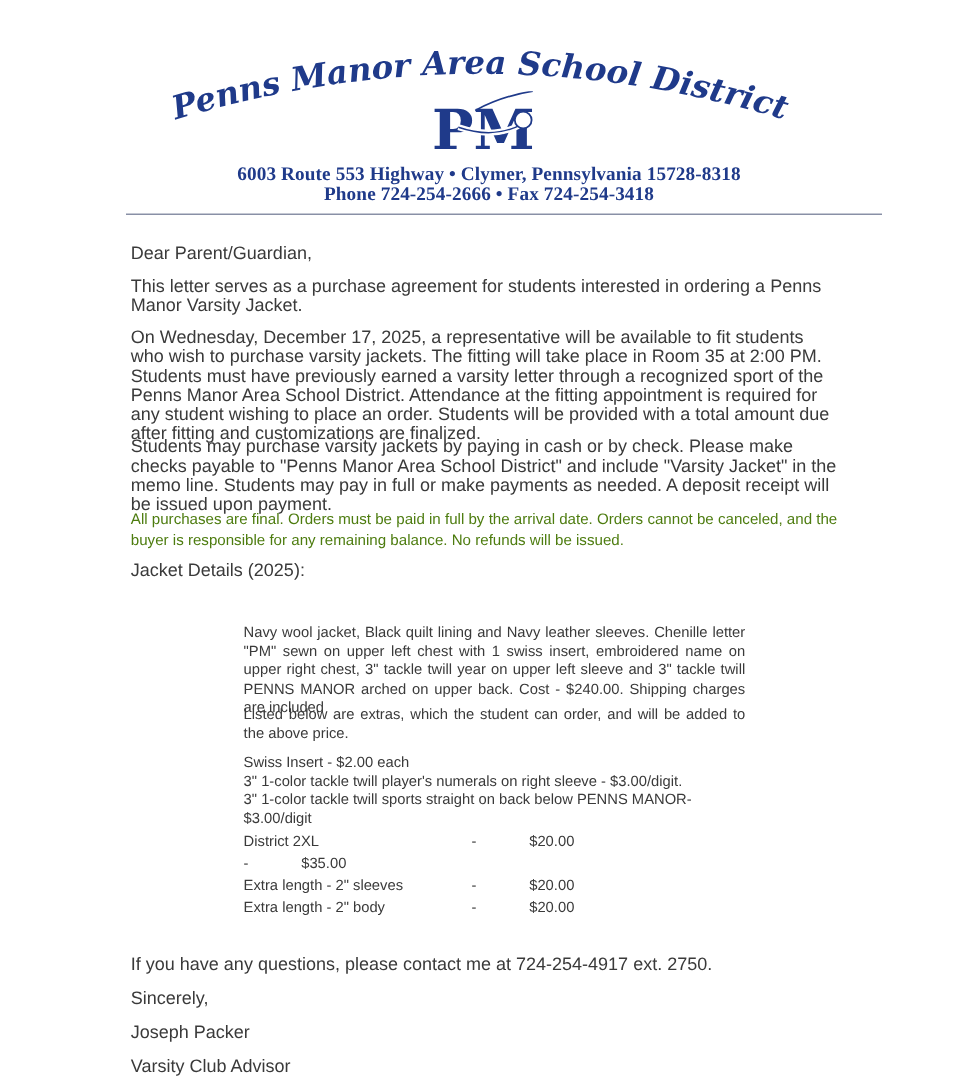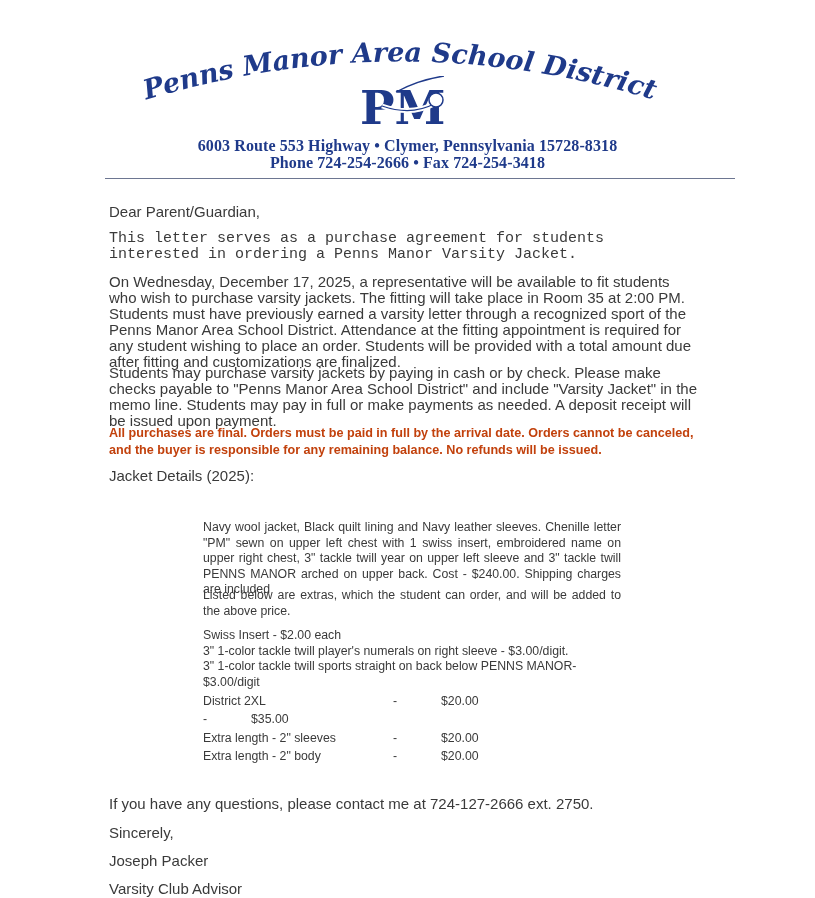--- a/index.html
+++ b/index.html
@@ -21,21 +21,21 @@
     }
     .addr1 { top: 137px; }
     .addr2 { top: 154px; }
     .rule {
       position: absolute; left: 105px; top: 178px; width: 630px; height: 1px; background: #6d7691;
     }
     .body-text {
       position: absolute; left: 109px; width: 590px;
       font-size: 15px; line-height: 16px; color: #3a3a3a;
     }
-    .bold { font-weight: bold; color: #c2410c; }
+    .bold { font-weight: normal; color: #4d7c0f; }
     .indent { position: absolute; left: 203px; width: 418px; font-size: 12.3px; line-height: 15.5px; color: #3a3a3a; }
     .justify { text-align: justify; text-align-last: left; }
     .extra-row { display: flex; height: 18.5px; align-items: center; }
     .extra-row .item { width: 190px; }
     .extra-row .dash { width: 48px; }
     .extra-row .price { width: 80px; }
   </style>
 </head>
 <body>
 
@@ -56,21 +56,21 @@
     <path d="M 40 16 Q 62 4 88 0" stroke="#1f3a8a" stroke-width="1.4" fill="none"></path>
     <circle cx="80" cy="24" r="7" fill="#ffffff" stroke="#1f3a8a" stroke-width="1.5"></circle>
   </svg>
 
   <div class="addr addr1">6003 Route 553 Highway • Clymer, Pennsylvania 15728-8318</div>
   <div class="addr addr2">Phone 724-254-2666 • Fax 724-254-3418</div>
   <div class="rule"></div>
 </div>
 
 <div class="body-text" style="top:204px;">Dear Parent/Guardian,</div>
-<div class="body-text" style="top:231px;font-family:Liberation Mono, monospace;">This letter serves as a purchase agreement for students interested in ordering a Penns Manor Varsity Jacket.</div>
+<div class="body-text" style="top:231px;">This letter serves as a purchase agreement for students interested in ordering a Penns Manor Varsity Jacket.</div>
 <div class="body-text" style="top:274px;">On Wednesday, December 17, 2025, a representative will be available to fit students who wish to purchase varsity jackets. The fitting will take place in Room 35 at 2:00 PM. Students must have previously earned a varsity letter through a recognized sport of the Penns Manor Area School District. Attendance at the fitting appointment is required for any student wishing to place an order. Students will be provided with a total amount due after fitting and customizations are finalized.</div>
 <div class="body-text" style="top:365px;">Students may purchase varsity jackets by paying in cash or by check. Please make checks payable to "Penns Manor Area School District" and include "Varsity Jacket" in the memo line. Students may pay in full or make payments as needed. A deposit receipt will be issued upon payment.</div>
 <div class="body-text bold" style="top:425px; font-size:12.6px; line-height:17px;">All purchases are final. Orders must be paid in full by the arrival date. Orders cannot be canceled, and the buyer is responsible for any remaining balance. No refunds will be issued.</div>
 <div class="body-text" style="top:468px;">Jacket Details (2025):</div>
 
 <div class="indent justify" style="top:520px;">Navy wool jacket, Black quilt lining and Navy leather sleeves. Chenille letter "PM" sewn on upper left chest with 1 swiss insert, embroidered name on upper right chest, 3" tackle twill year on upper left sleeve and 3" tackle twill PENNS MANOR arched on upper back. Cost - $240.00. Shipping charges are included</div>
 <div class="indent justify" style="top:588px;">Listed below are extras, which the student can order, and will be added to the above price.</div>
 
 <div class="indent" style="top:628px;">
   <div>Swiss Insert - $2.00 each</div>
@@ -94,16 +94,16 @@
     <span class="dash">-</span>
     <span class="price">$20.00</span>
   </div>
   <div class="extra-row">
     <span class="item">Extra length - 2" body</span>
     <span class="dash">-</span>
     <span class="price">$20.00</span>
   </div>
 </div>
 
-<div class="body-text" style="top:796px;">If you have any questions, please contact me at 724-127-2666 ext. 2750.</div>
+<div class="body-text" style="top:796px;">If you have any questions, please contact me at 724-254-4917 ext. 2750.</div>
 <div class="body-text" style="top:825px;">Sincerely,</div>
 <div class="body-text" style="top:853px;">Joseph Packer</div>
 <div class="body-text" style="top:881px;">Varsity Club Advisor</div>
 
 </body></html>

